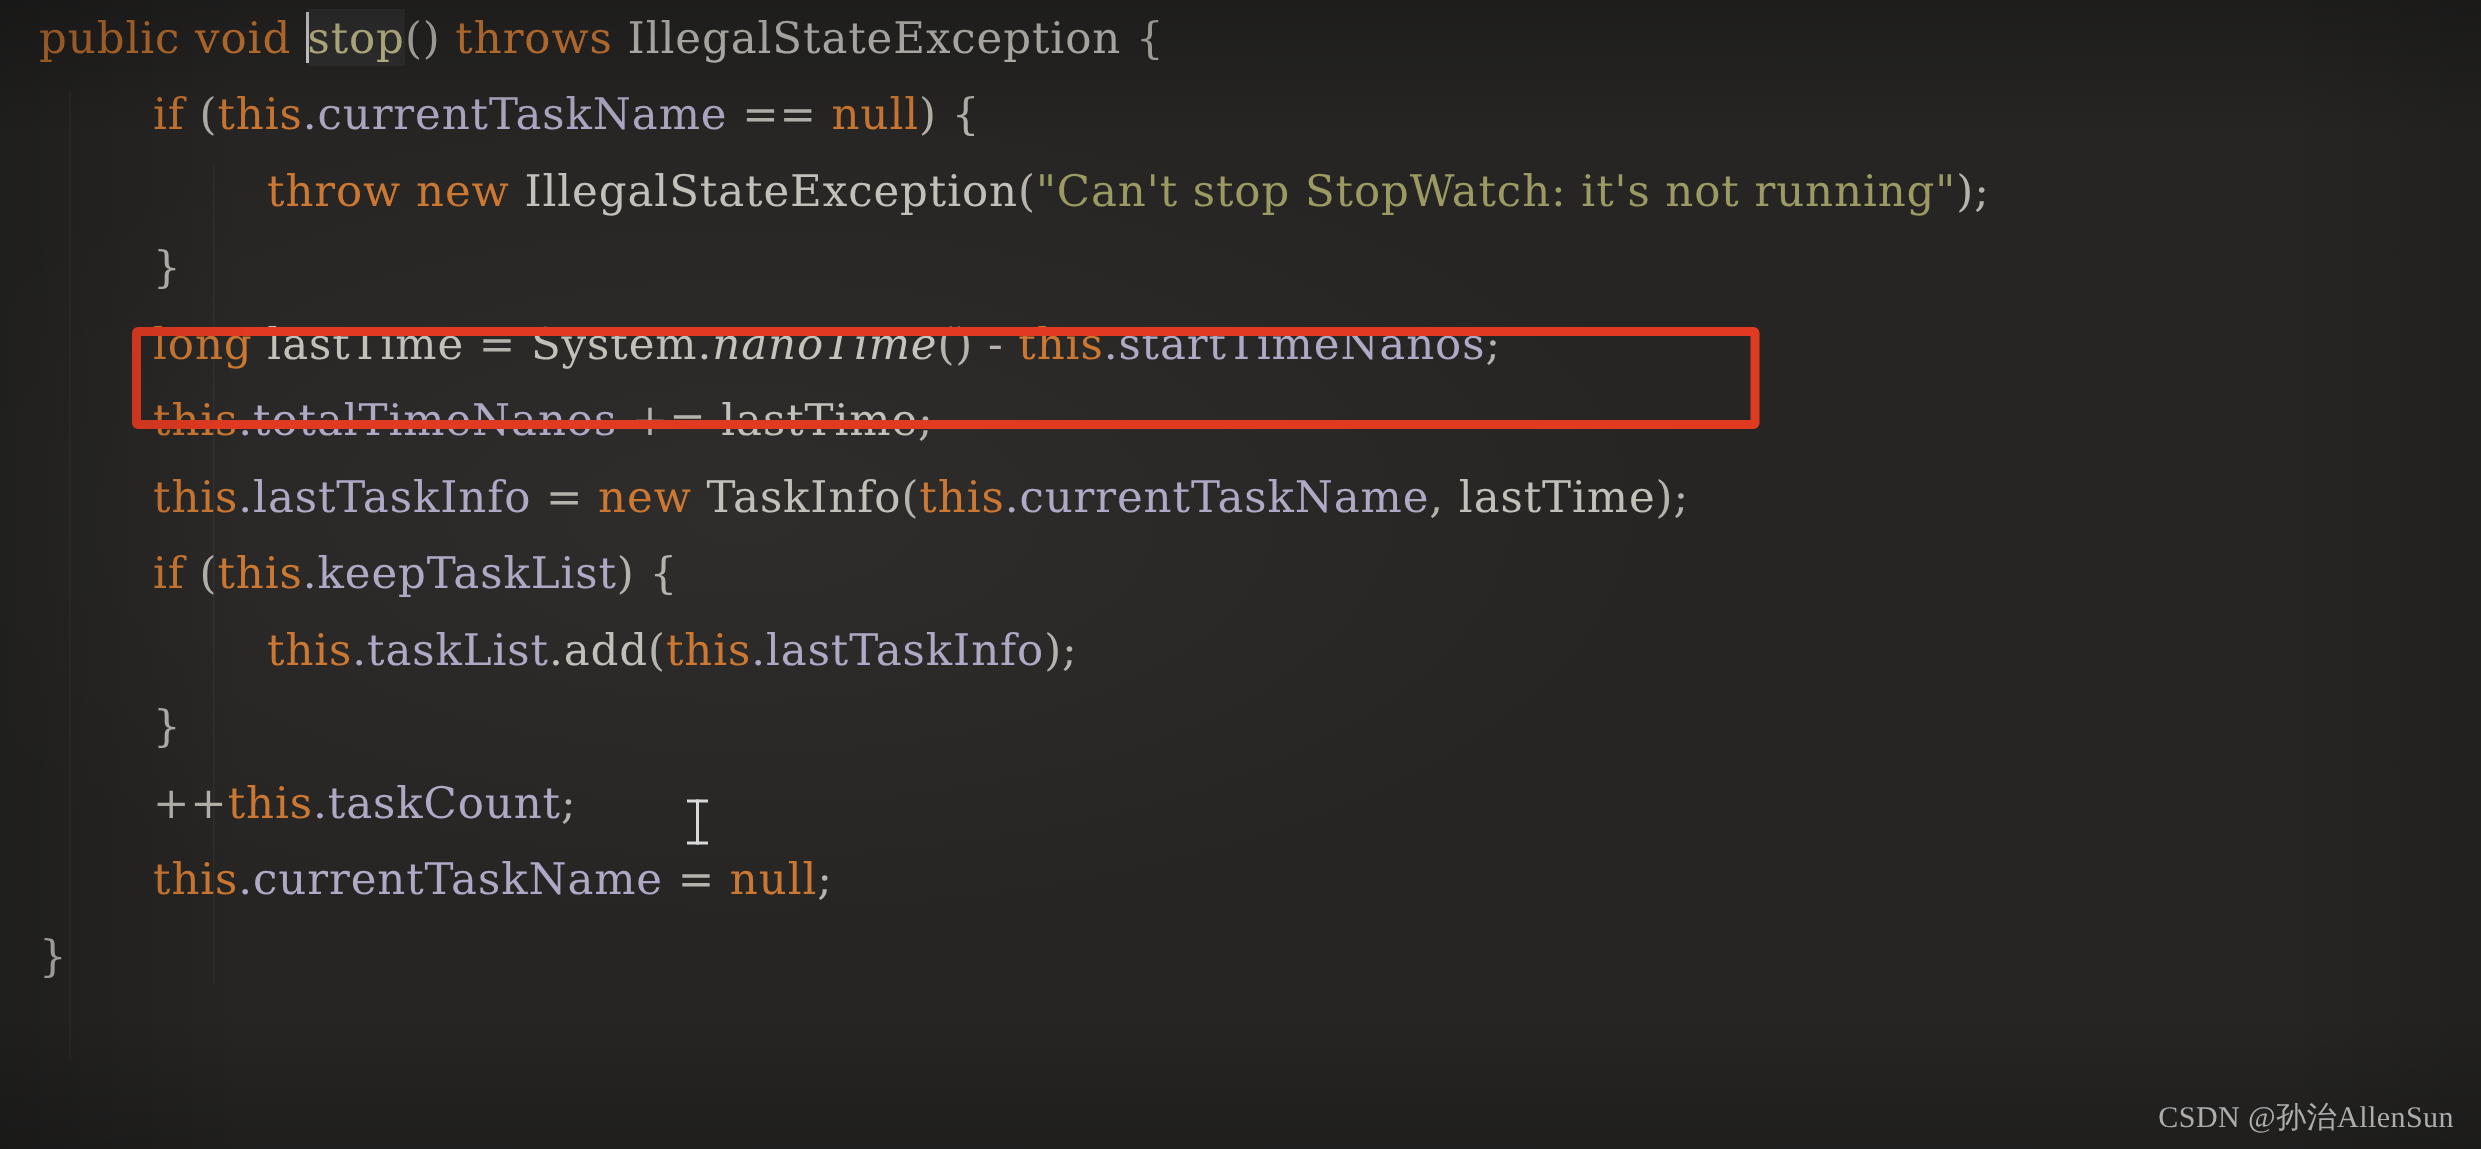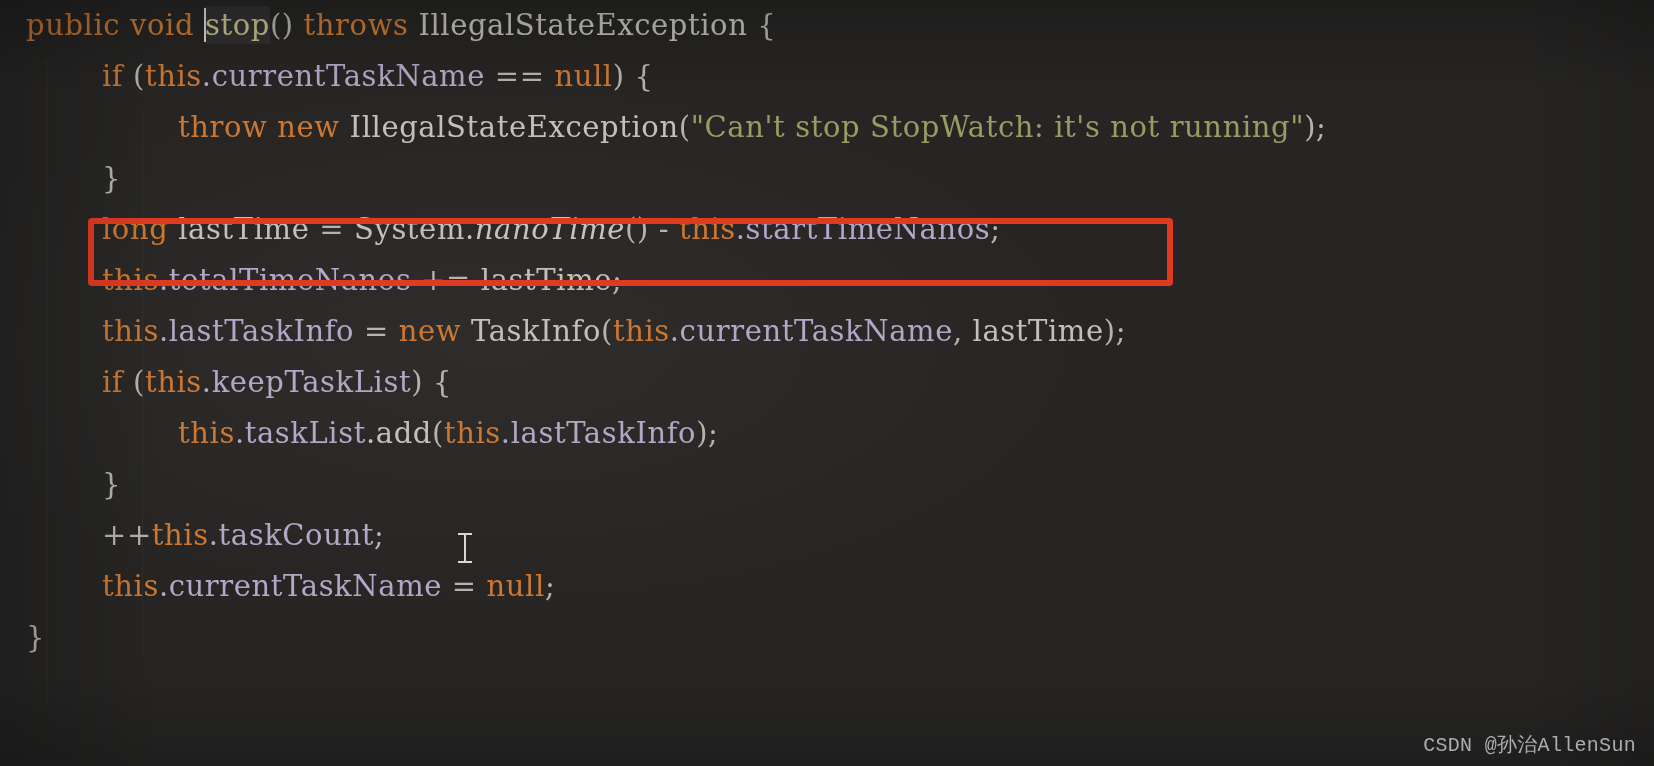--- a/index.html
+++ b/index.html
@@ -111,21 +111,21 @@
     bottom: 0;
     width: 2px;
     background: #d8d8d8;
   }
 
   
   #watermark {
     position: absolute;
     right: 18px;
     bottom: 8px;
-    font-family: Liberation Mono, monospace;
+    font-family: Liberation Serif, serif;
     font-size: 20px;
     color: #b9b9b9;
     letter-spacing: 0.3px;
     opacity: 0.92;
   }
 
   
   #vignette {
     position: absolute;
     inset: 0;

